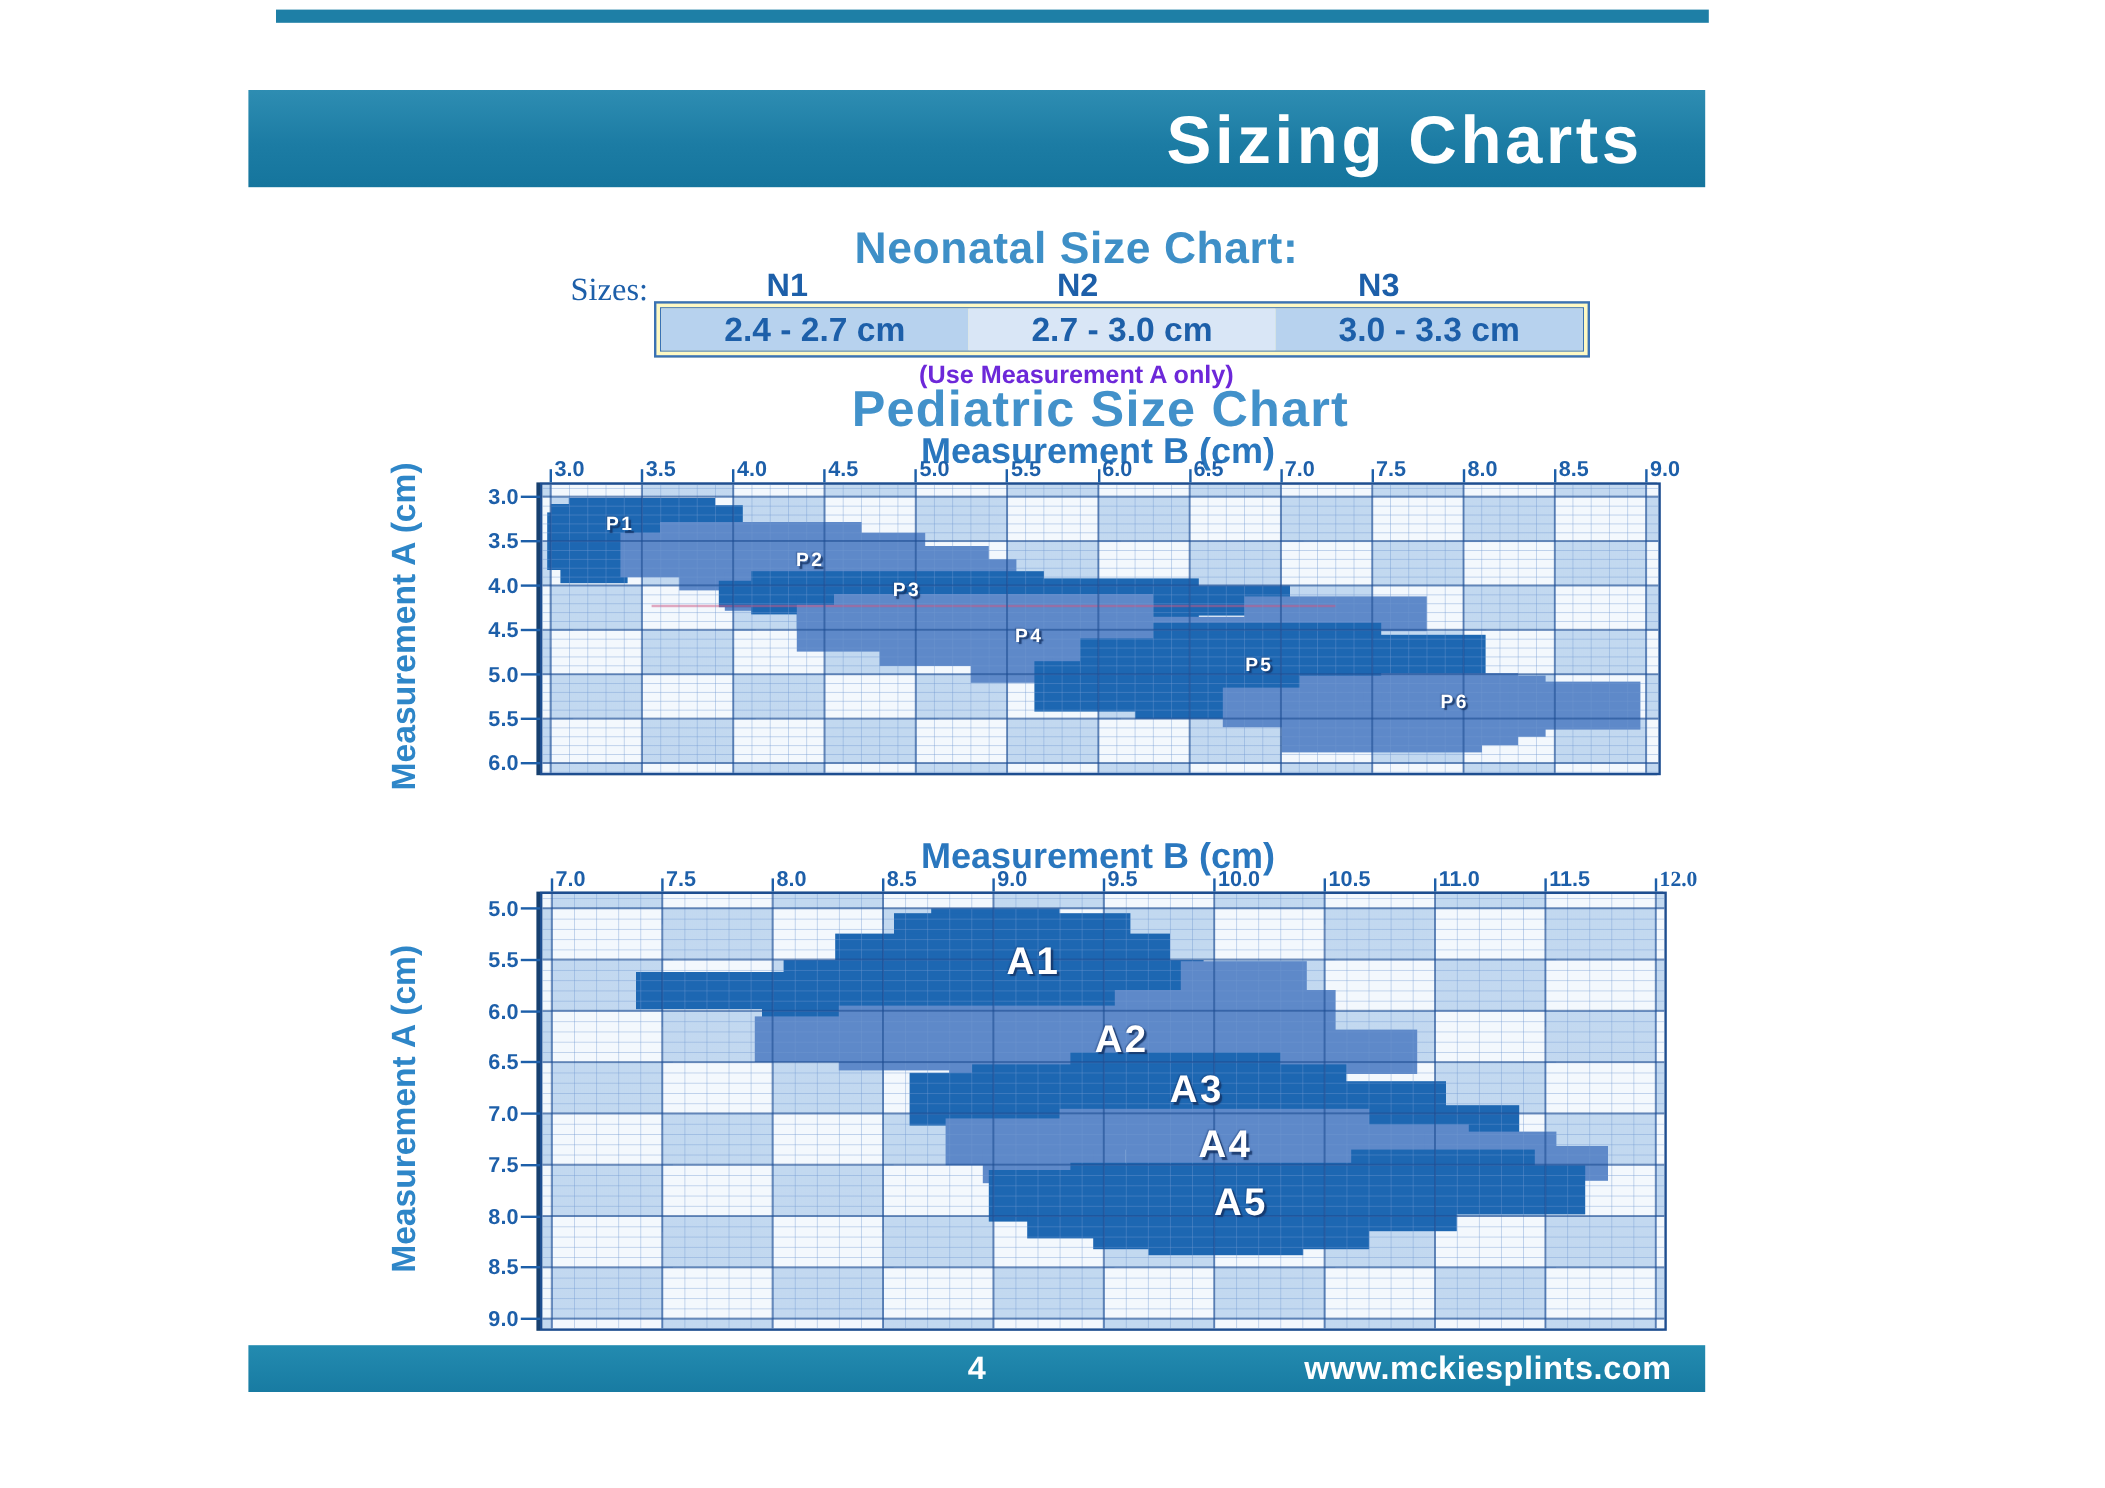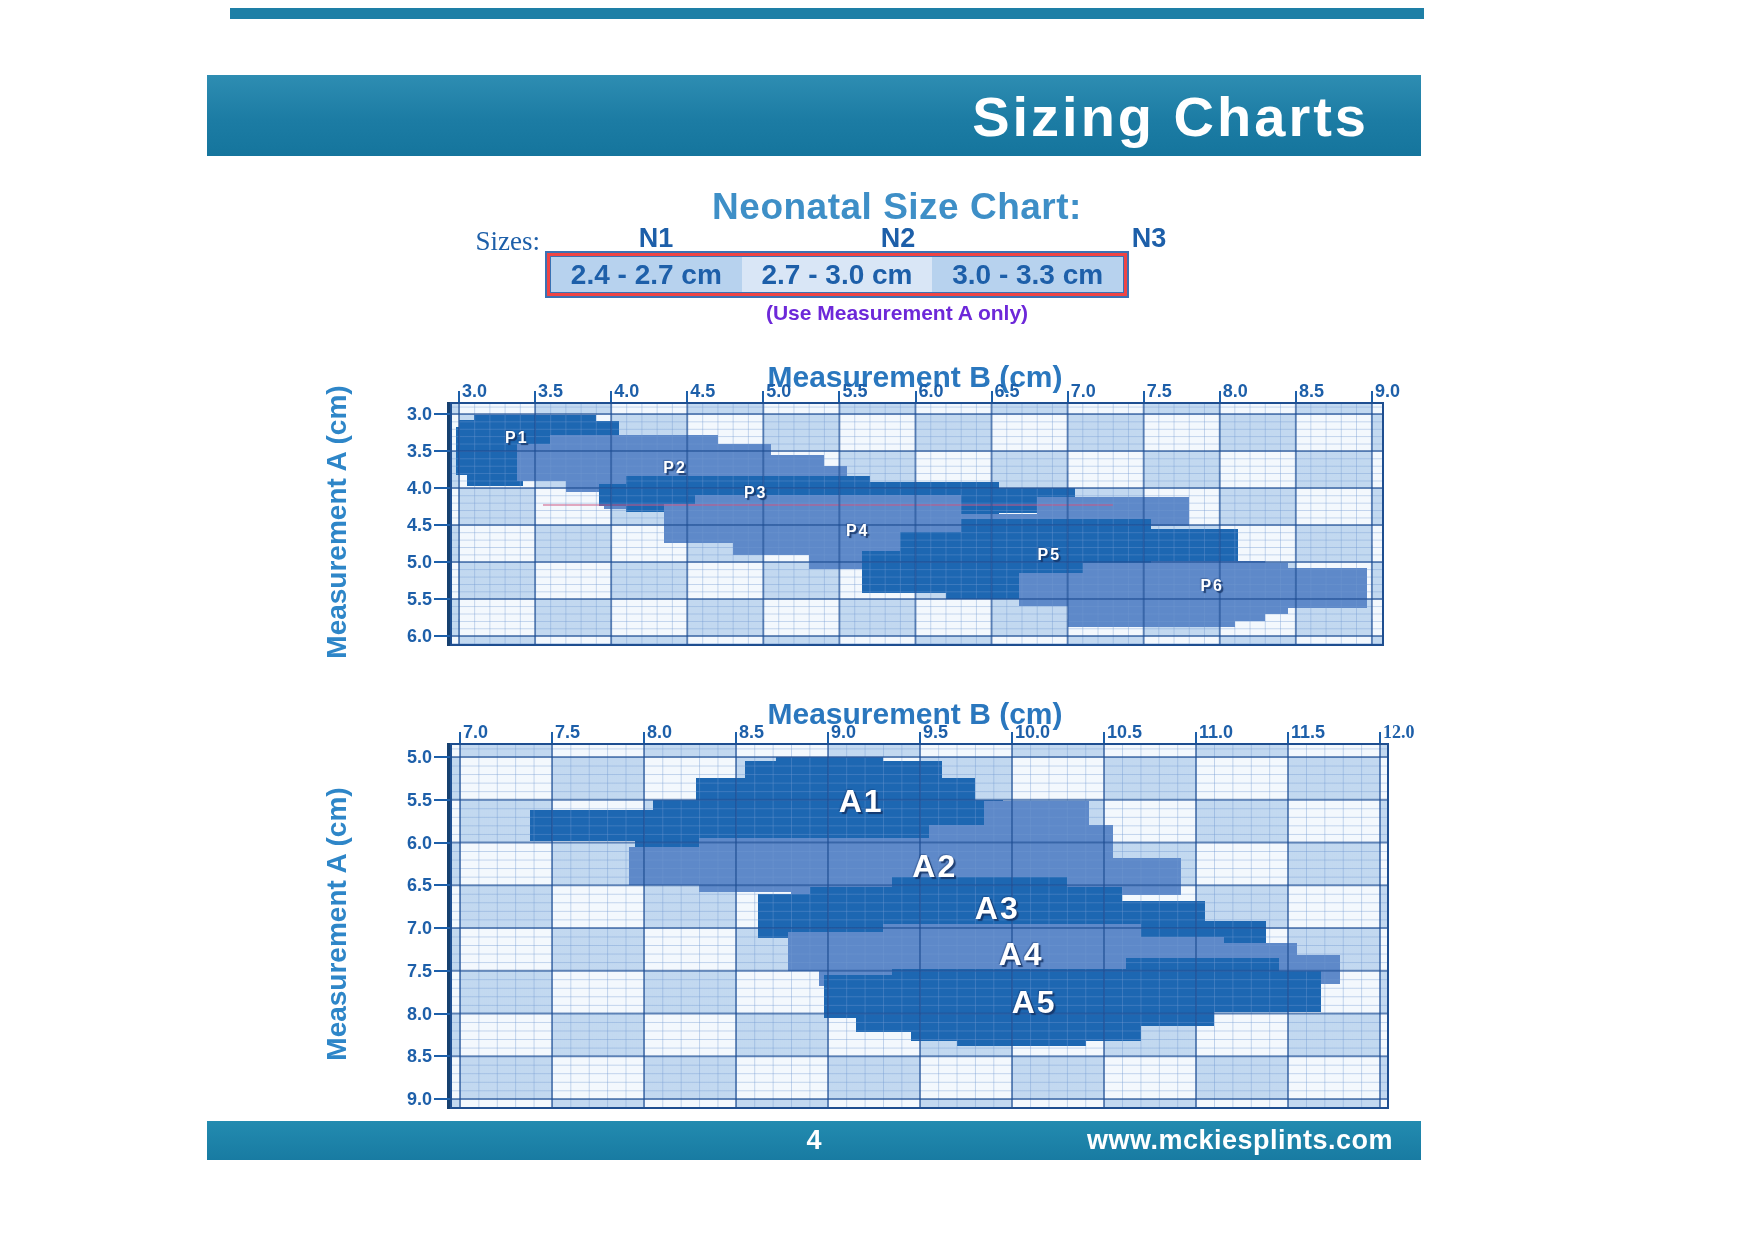--- a/index.html
+++ b/index.html
@@ -10,22 +10,22 @@
   .banner{left:207px;top:75px;width:1214px;height:81px;
           background:linear-gradient(180deg,#2e8db2 0%,#1c7ca4 55%,#15759d 100%);
           color:#fff;font-weight:bold;font-size:56px;letter-spacing:3px;
           text-align:right;line-height:83px;padding-right:52px;box-sizing:border-box;}
   .neo-title{left:447px;top:186px;width:900px;text-align:center;
              font-weight:bold;font-size:37px;color:#3e8fc7;letter-spacing:.5px;}
   .sizes-label{left:420px;top:226px;width:120px;text-align:right;
                font-family:"Liberation Serif",serif;font-size:27px;color:#1d5fa9;}
   .size-name{top:223px;width:150px;text-align:center;font-weight:bold;
              font-size:27px;color:#1d5fa9;}
-  .sizes-box{left:545px;top:251px;width:584px;height:47px;box-sizing:border-box;
-             border:2px solid #3a72b4;background:#ef4444;padding:3px;}
+  .sizes-box{left:545px;top:251px;width:780px;height:47px;box-sizing:border-box;
+             border:2px solid #3a72b4;background:#fef9c3;padding:3px;}
   .sizes-cells{display:flex;height:100%;border:1px solid #3a72b4;box-sizing:border-box;}
   .sizes-cell{flex:1;display:flex;align-items:center;justify-content:center;
               font-weight:bold;font-size:28px;color:#1d5fa9;background:#b7d2ee;}
   .sizes-cell.light{background:#d9e6f6;}
   .neo-note{left:447px;top:301px;width:900px;text-align:center;
             font-weight:bold;font-size:21px;color:#6d28d9;}
   .chart-title{width:1000px;text-align:center;font-weight:bold;font-size:42px;
                color:#4291ca;letter-spacing:1px;}
   .axis-title-x{width:930px;text-align:center;font-weight:bold;font-size:30px;
                 color:#2a77be;}
@@ -70,20 +70,21 @@
   <div class="abs size-name" style="left:1074px;">N3</div>
   <div class="abs sizes-box">
     <div class="sizes-cells">
       <div class="sizes-cell">2.4 - 2.7 cm</div>
       <div class="sizes-cell light">2.7 - 3.0 cm</div>
       <div class="sizes-cell">3.0 - 3.3 cm</div>
     </div>
   </div>
   <div class="abs neo-note">(Use Measurement A only)</div>
 
+  <div class="abs chart-title" style="left:417px;top:317px;">Pediatric Size Chart</div>
   <div class="abs axis-title-x" style="left:450px;top:360px;">Measurement B (cm)</div>
   <div class="abs axis-title-y" style="left:187px;top:506px;">Measurement A (cm)</div>
   <div class="plot plot-ped" style="left: 450px; top: 402px; width: 930px; height: 240px; background: repeating-conic-gradient(rgba(178, 206, 236, 0.75) 0deg, rgba(178, 206, 236, 0.75) 25%, rgba(255, 255, 255, 0) 0deg, rgba(255, 255, 255, 0) 50%) -69.0833px 10px / 152.167px 74px repeat rgb(243, 248, 253);">
       <div class="layer">
         <div class="region" style="left: 22.2167px; top: 11.48px; width: 121.733px; height: 14.8px; background: rgb(29, 103, 178);"></div>
         <div class="region" style="left: 7px; top: 15.92px; width: 124.777px; height: 38.48px; background: rgb(29, 103, 178);"></div>
         <div class="region" style="left: 3.95667px; top: 23.32px; width: 94.3433px; height: 47.36px; background: rgb(29, 103, 178);"></div>
         <div class="region" style="left: 14.6083px; top: 32.2px; width: 56.3017px; height: 49.58px; background: rgb(29, 103, 178);"></div>
         <div class="region" style="left: 52.65px; top: 17.4px; width: 114.125px; height: 29.6px; background: rgb(29, 103, 178);"></div>
         <div class="region" style="left: 98.3px; top: 30.72px; width: 167.383px; height: 25.16px; background: rgb(94, 137, 201);"></div>

